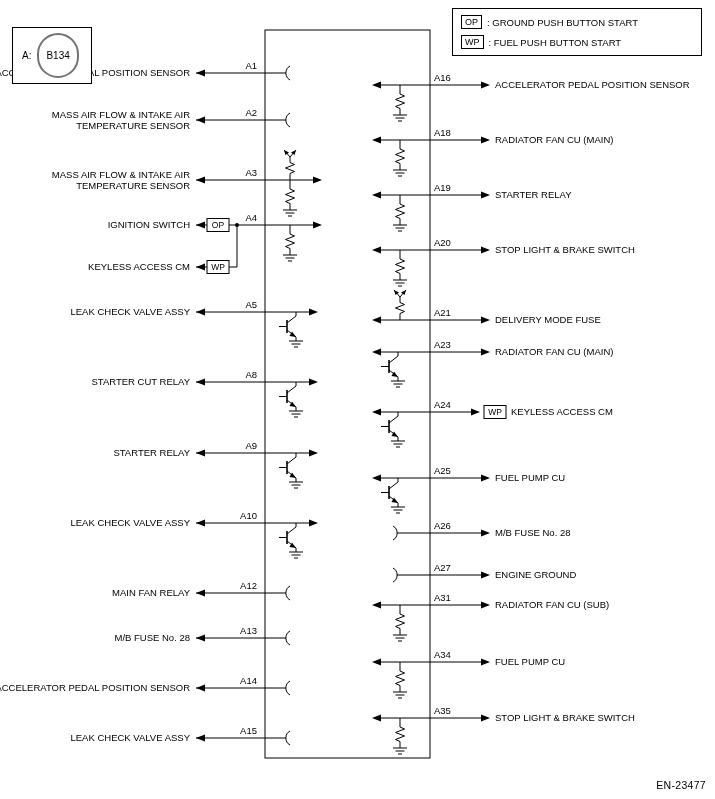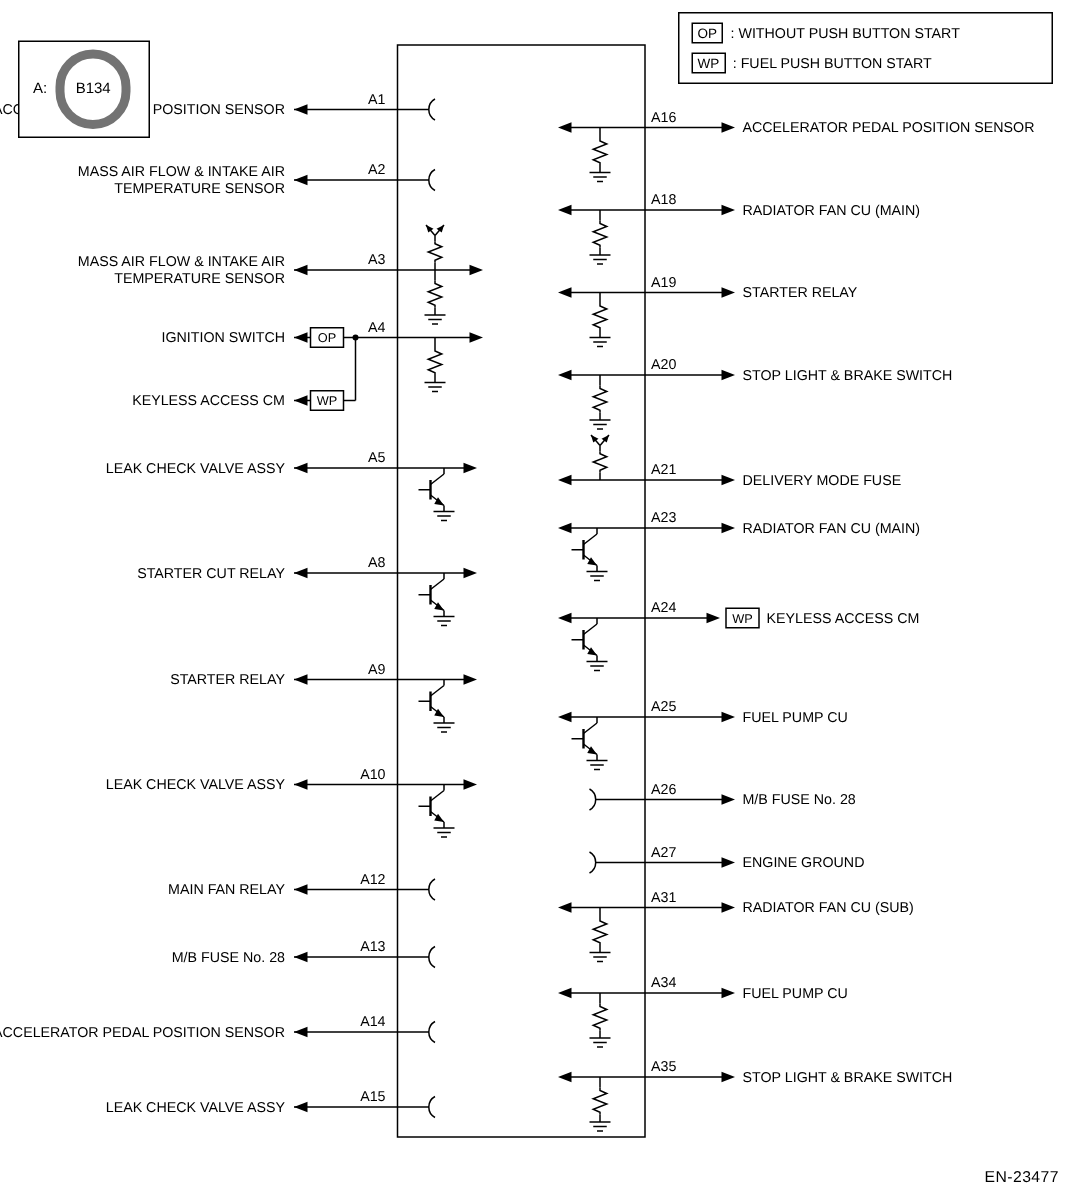--- a/index.html
+++ b/index.html
@@ -6,21 +6,21 @@
   body { background: #fff; font-family: "Liberation Sans", sans-serif; color: #000; }
   .page { position: relative; width: 715px; height: 799px; background: #fff; overflow: hidden; }
   svg { position: absolute; left: 0; top: 0; }
   svg .wire { stroke: #000; stroke-width: 1; fill: none; }
   svg .bar { stroke: #000; stroke-width: 1.6; fill: none; }
   svg .solid { fill: #000; stroke: none; }
   svg text { font-family: "Liberation Sans", sans-serif; font-size: 9.5px; fill: #000; stroke: none; }
   svg text.tag-label { font-size: 8.5px; }
   .badge { position: absolute; left: 12px; top: 27px; border: 1px solid #000; background: #fff;
            display: flex; align-items: center; gap: 6px; padding: 5px 12px 5px 9px; font-size: 10px; }
-  .badge .oval { border: 6px solid #737373; border-radius: 999px; padding: 15px 7px; font-size: 10px; }
+  .badge .oval { border: 2px solid #737373; border-radius: 999px; padding: 15px 7px; font-size: 10px; }
   .legend { position: absolute; left: 452px; top: 8px; width: 250px; border: 1px solid #000; background: #fff;
             padding: 6px 8px; display: flex; flex-direction: column; gap: 6px; }
   .legend-row { display: flex; align-items: center; gap: 5px; font-size: 9.5px; white-space: nowrap; }
   .legend-code { border: 1px solid #000; padding: 0 3px; font-size: 9px; line-height: 12px; }
   .footer-id { position: absolute; right: 9px; top: 779px; font-size: 10.5px; letter-spacing: 0.3px; }
 </style>
 </head>
 <body>
 
 <div class="page">
@@ -357,21 +357,21 @@
     </svg>
 
   <div class="badge">
     <span>A:</span>
     <span class="oval">B134</span>
   </div>
 
   <div class="legend">
     <div class="legend-row">
       <span class="legend-code">OP</span>
-      <span>: WITHOUT PUSH BUTTON START</span>
+      <span>: GROUND PUSH BUTTON START</span>
     </div>
     <div class="legend-row">
       <span class="legend-code">WP</span>
       <span>: FUEL PUSH BUTTON START</span>
     </div>
   </div>
 
   <div class="footer-id">EN-23477</div>
 
 </div>

